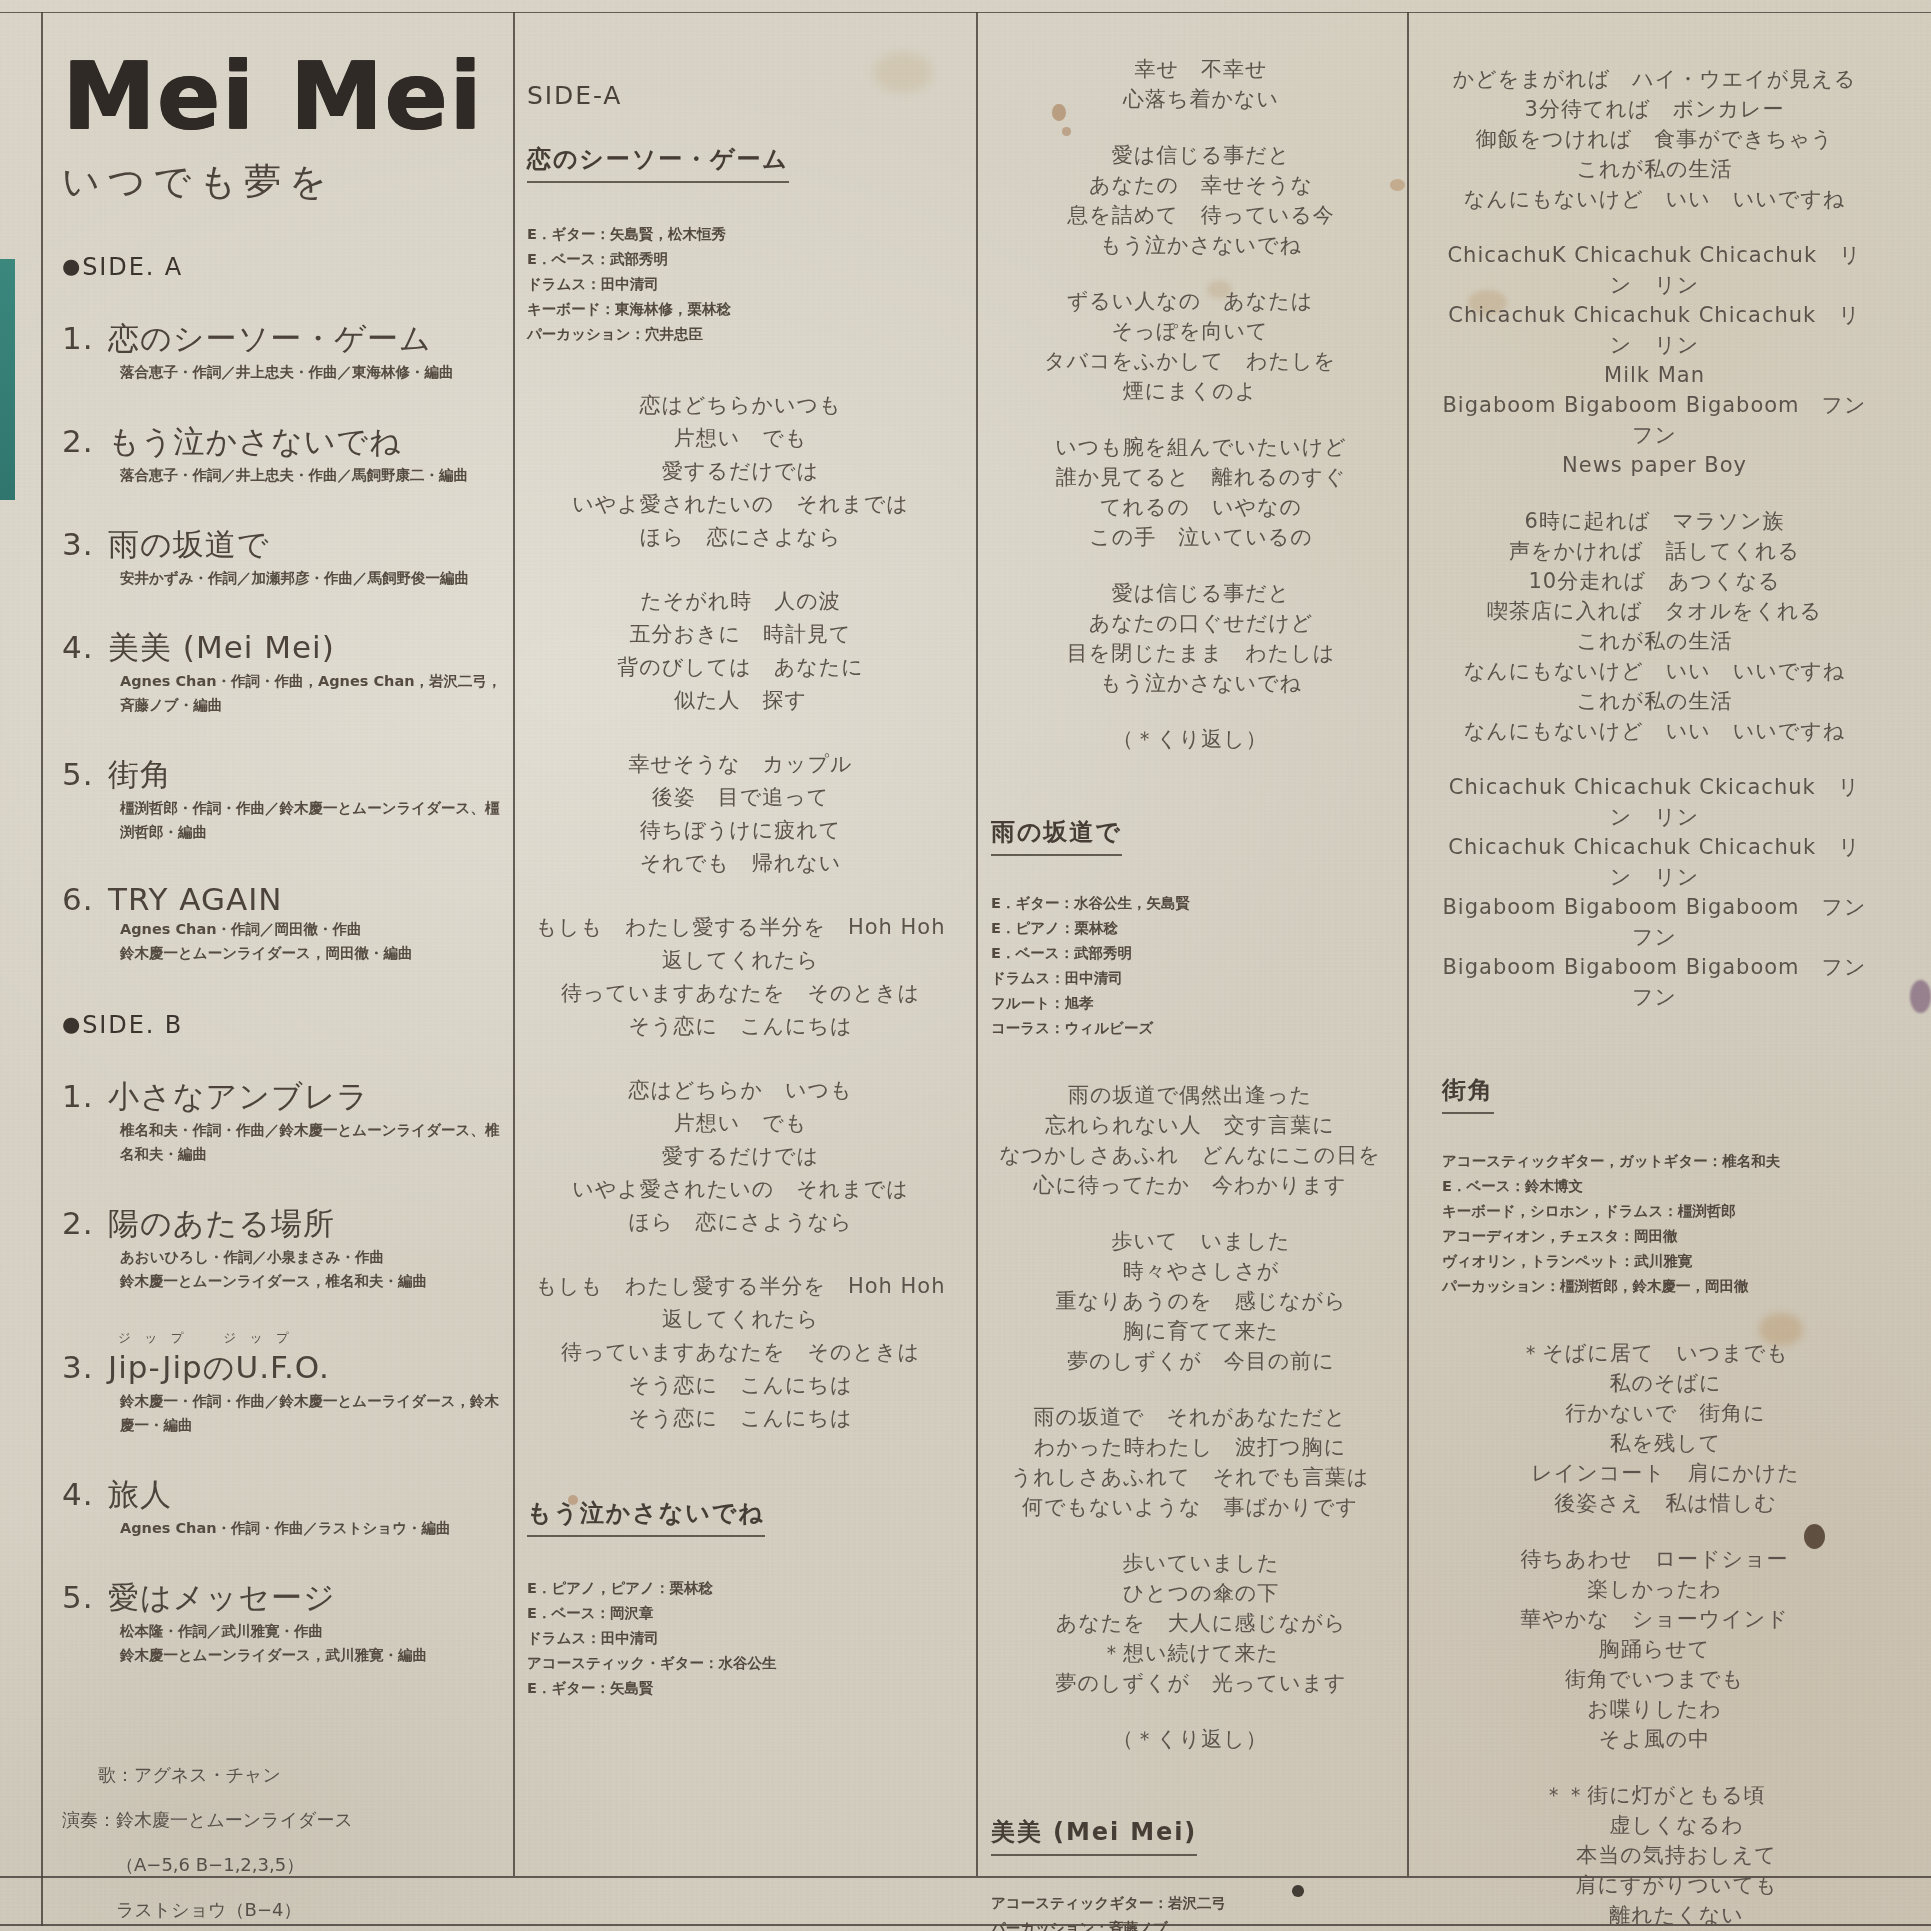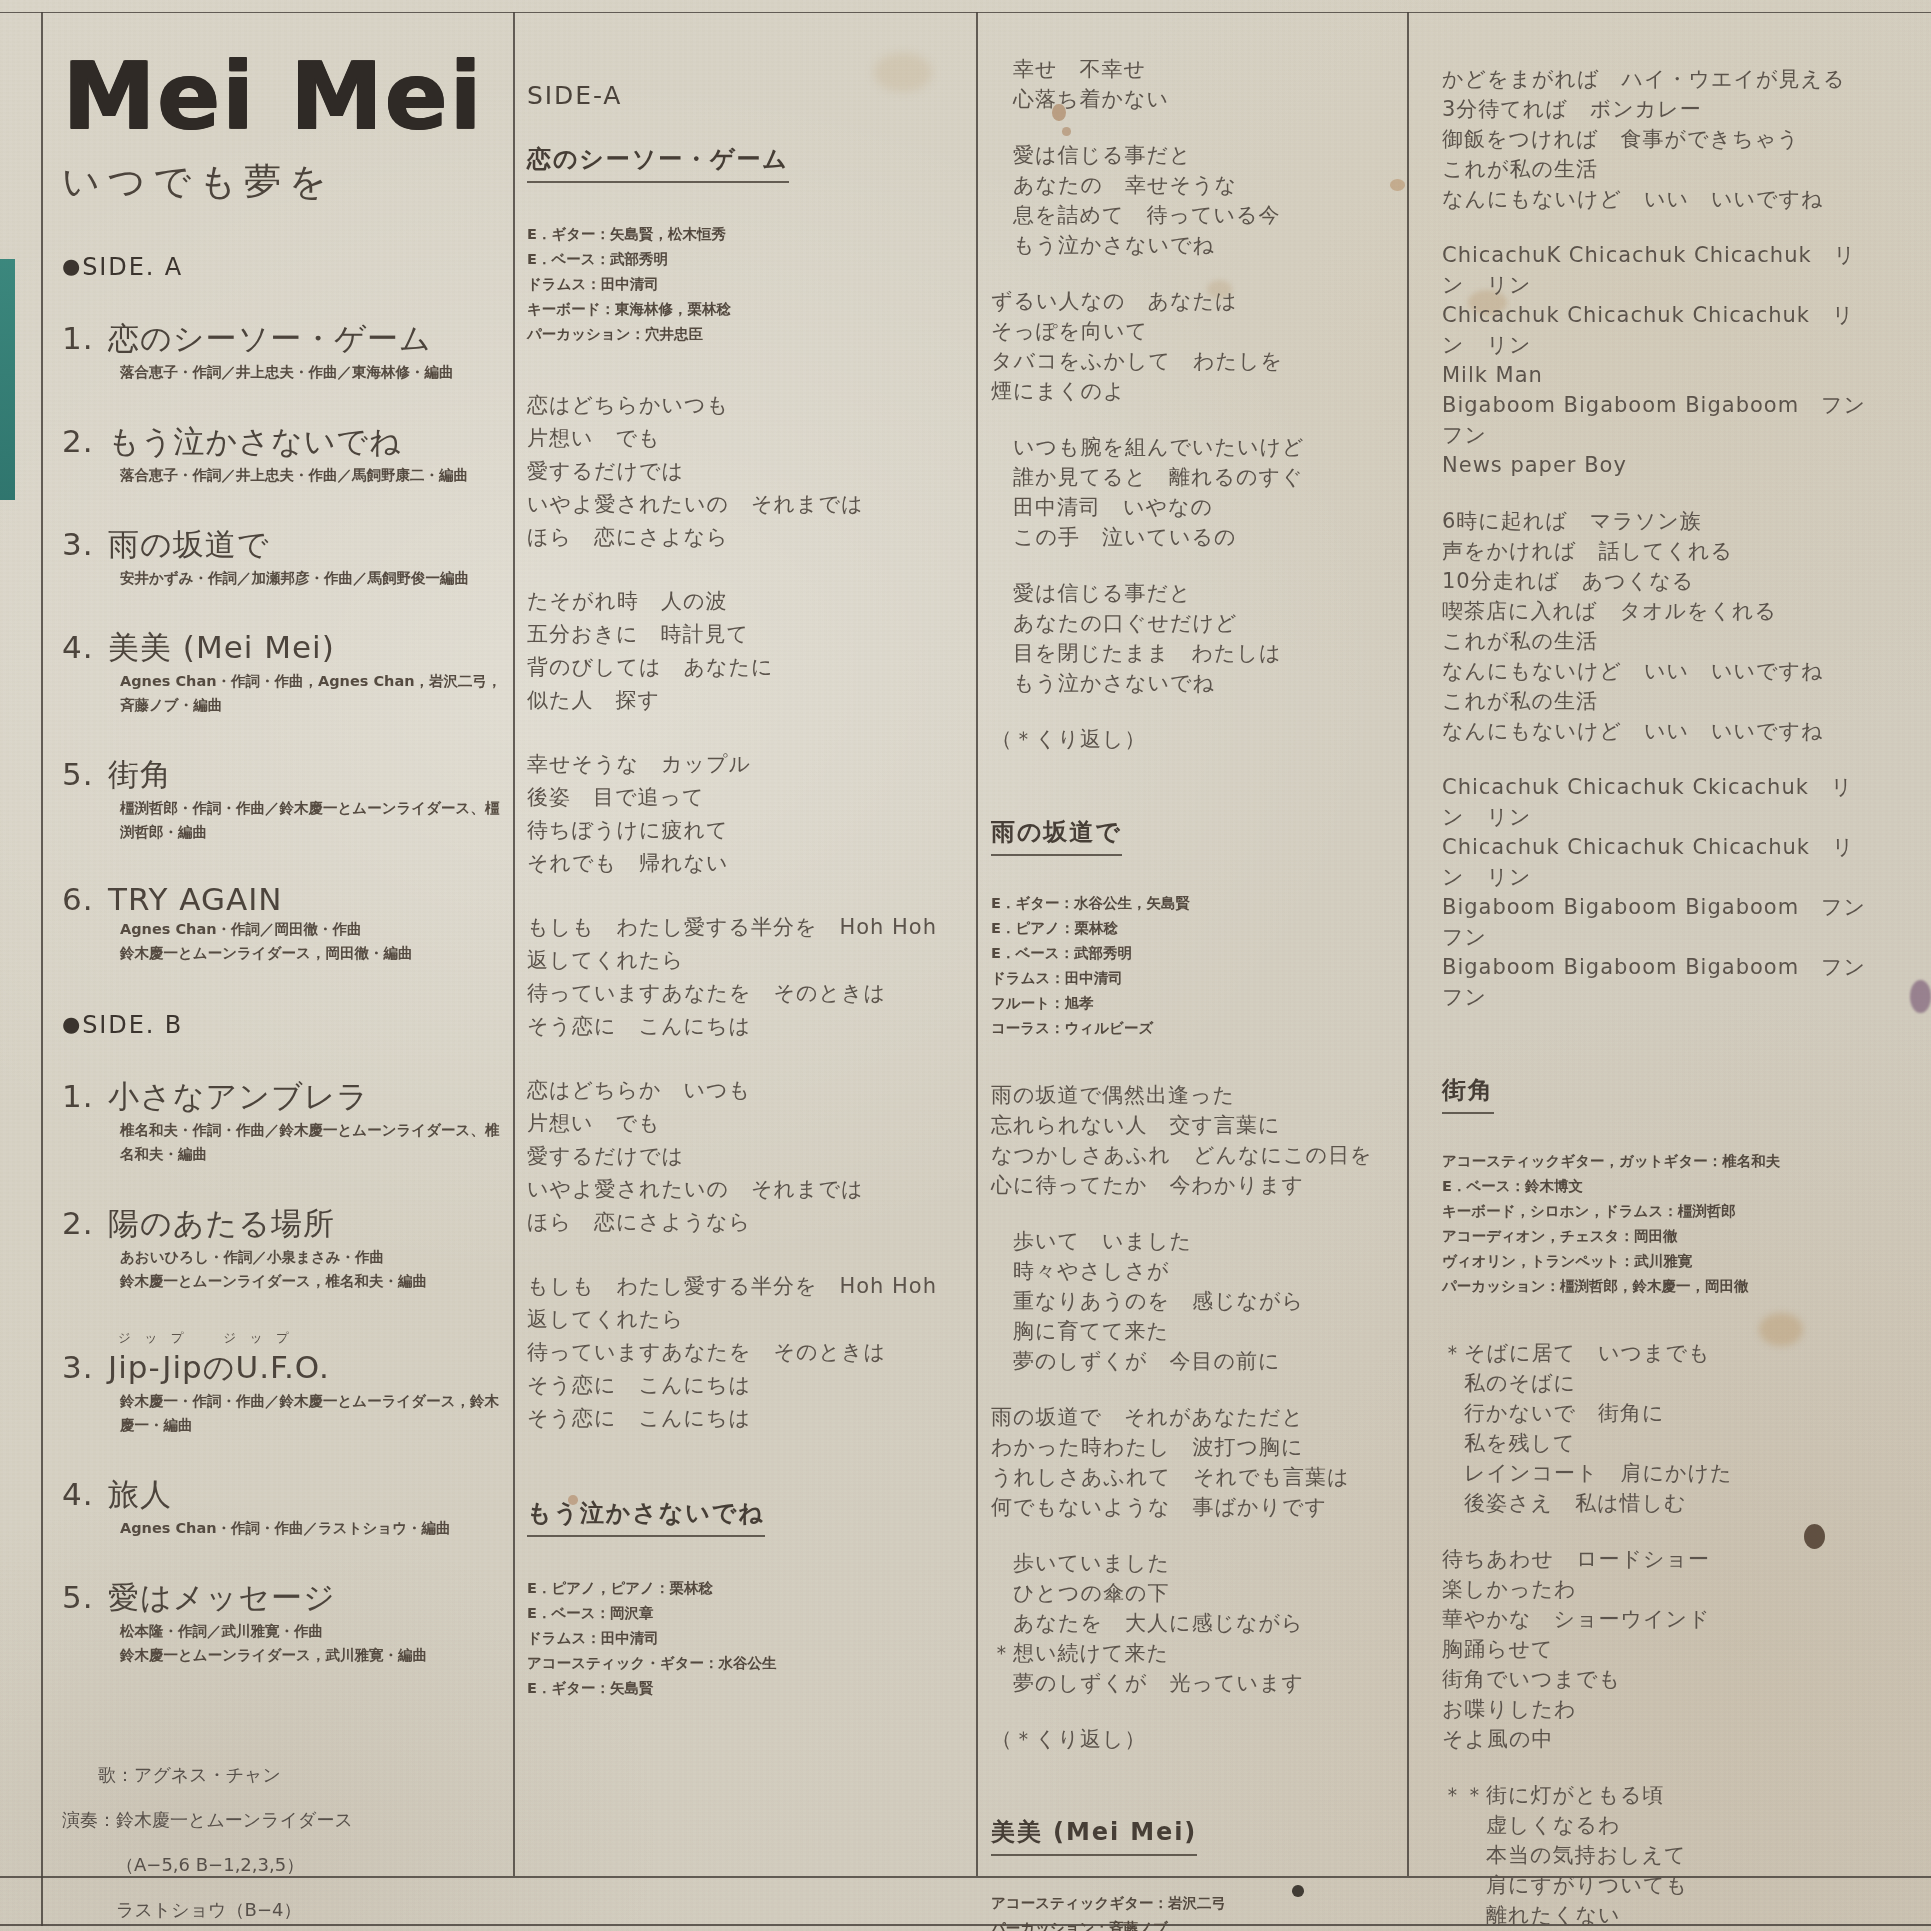--- a/index.html
+++ b/index.html
@@ -39,21 +39,21 @@
   .tcred{font-size:14.5px;font-weight:bold;color:#554b41;line-height:24px;margin-left:58px;white-space:pre-wrap;}
   #performers{margin-top:85px;font-size:18px;color:#57504a;line-height:45px;white-space:pre;}
 
   .col-header{font-size:25px;color:#4a423a;letter-spacing:1.9px;margin-bottom:33px;}
   .sec-title{margin:62px 0 0;}
   .section:first-child .sec-title{margin-top:0;}
   .underline{display:inline-block;font-size:24px;font-weight:bold;color:#463e36;
              letter-spacing:1.9px;padding-bottom:5.8px;border-bottom:2.9px solid rgba(70,62,54,.8);}
   .credits{margin:39px 0 42px;}
   .cline{font-size:14.5px;font-weight:bold;color:#53493f;line-height:25px;white-space:pre-wrap;}
-  .stanza{margin-bottom:31px;}
+  .stanza{margin-bottom:31px;text-align:center;}
   .lline{font-size:21px;line-height:33px;color:#5b534b;letter-spacing:1px;white-space:pre-wrap;}
   #col3 .lline{line-height:30px;} #col3 .stanza{margin-bottom:26px;}
   #col4 .lline{line-height:30px;} #col4 .stanza{margin-bottom:26px;}
   #col3 .credits{margin:35px 0 39px;} #col4 .credits{margin:35px 0 39px;}
 </style>
 </head>
 <body>
 
 <div class="paper">
   <div class="grain"></div>
@@ -219,21 +219,21 @@
           </div>
           <div class="stanza">
             <div class="lline">ずるい人なの　あなたは</div>
             <div class="lline">そっぽを向いて</div>
             <div class="lline">タバコをふかして　わたしを</div>
             <div class="lline">煙にまくのよ</div>
           </div>
           <div class="stanza">
             <div class="lline">　いつも腕を組んでいたいけど</div>
             <div class="lline">　誰か見てると　離れるのすぐ</div>
-            <div class="lline">　田中清司　いやなの</div>
+            <div class="lline">　てれるの　いやなの</div>
             <div class="lline">　この手　泣いているの</div>
           </div>
           <div class="stanza">
             <div class="lline">　愛は信じる事だと</div>
             <div class="lline">　あなたの口ぐせだけど</div>
             <div class="lline">　目を閉じたまま　わたしは</div>
             <div class="lline">　もう泣かさないでね</div>
           </div>
           <div class="stanza">
             <div class="lline">（＊くり返し）</div>

